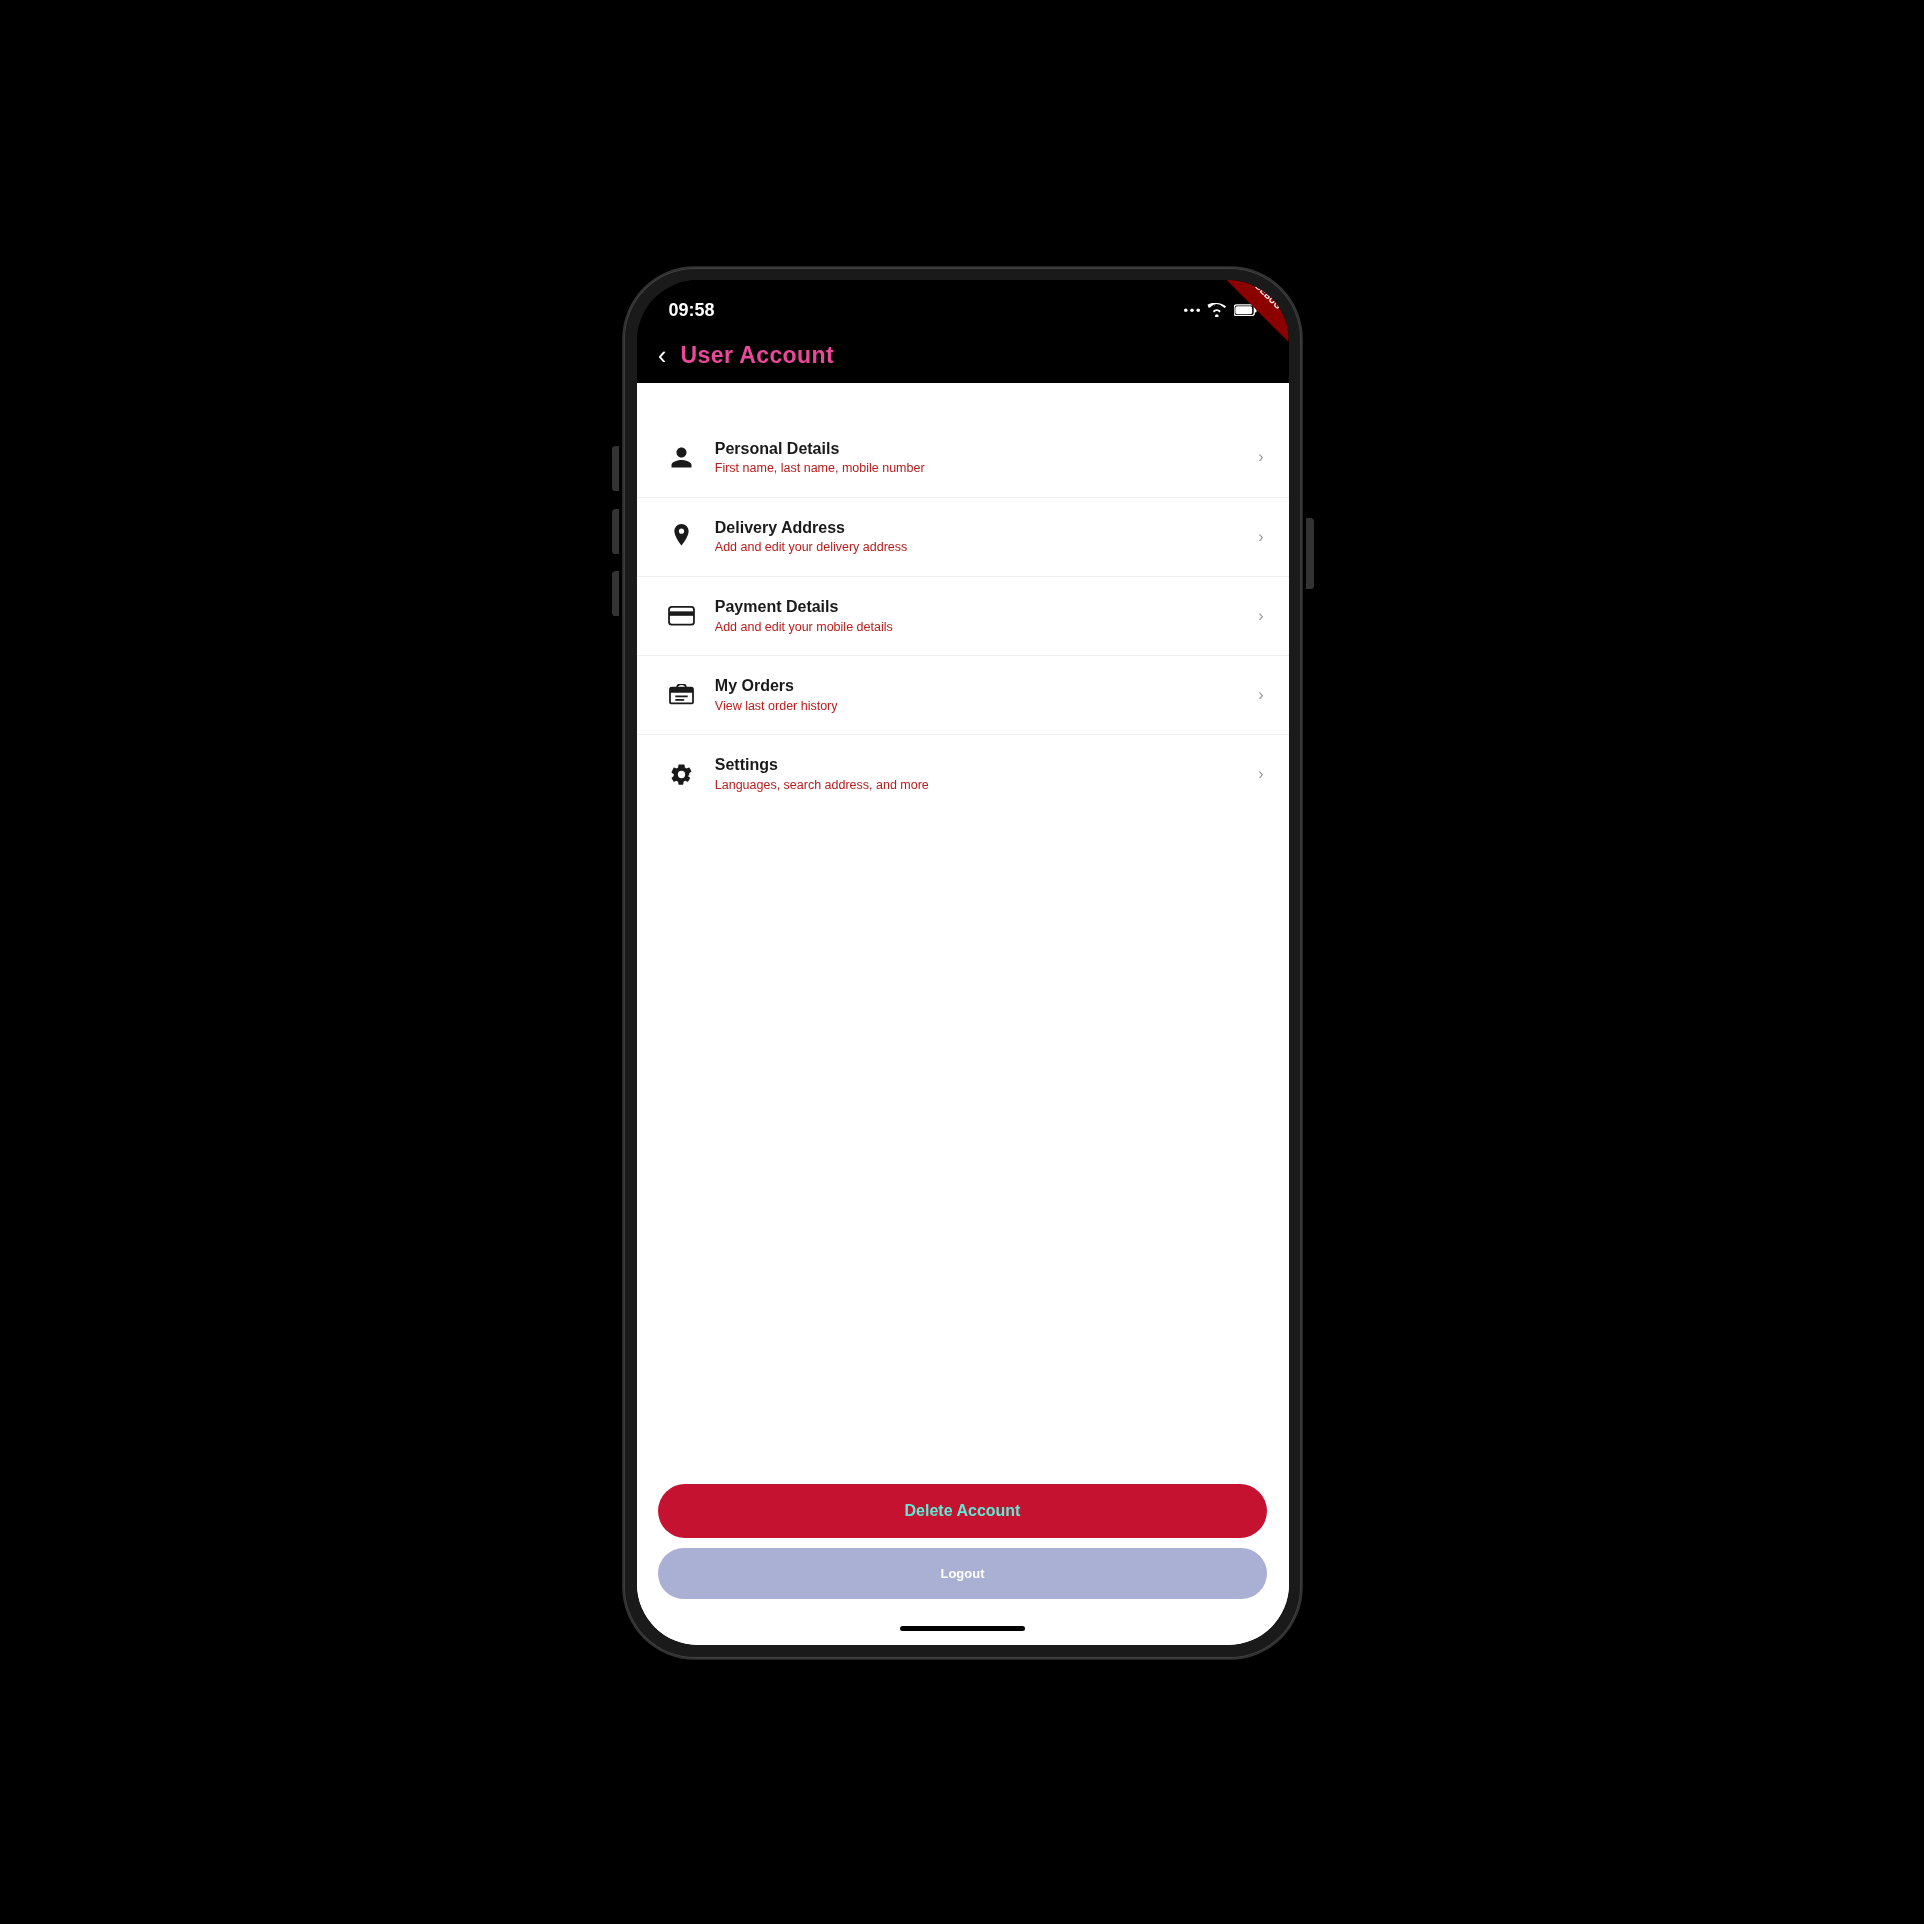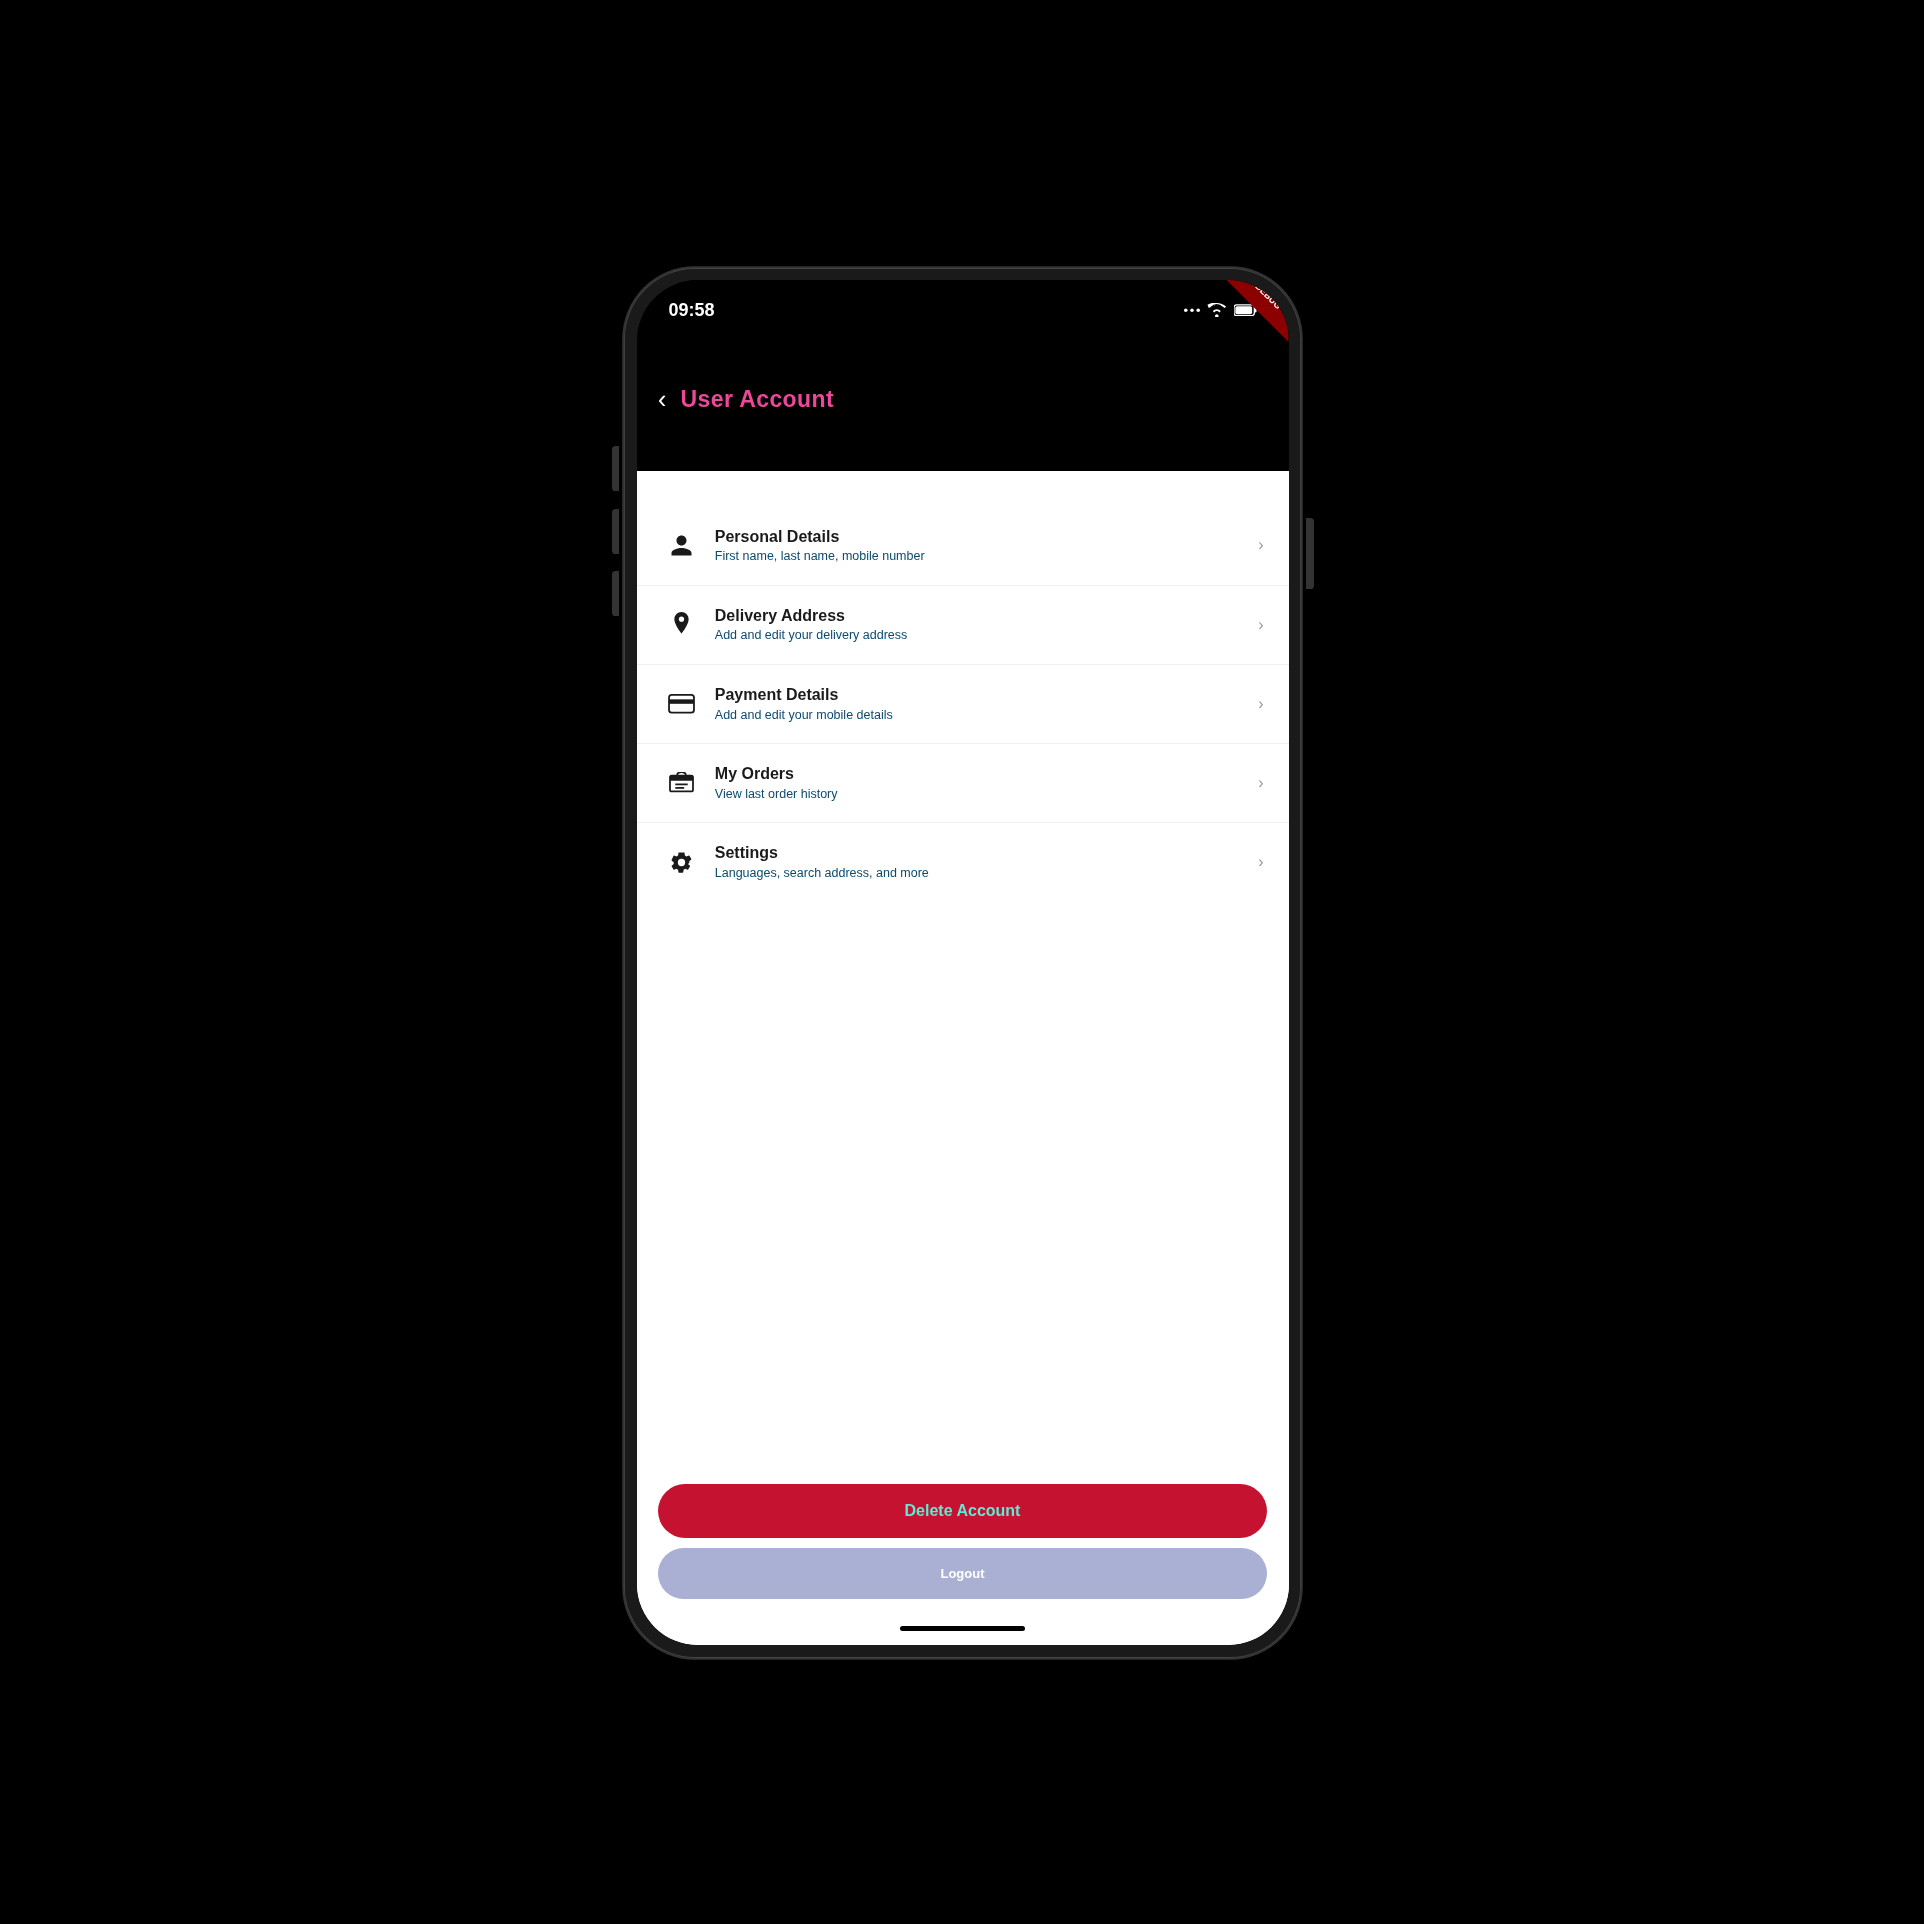--- a/index.html
+++ b/index.html
@@ -28,21 +28,20 @@
 
     .phone-inner {
       width: 100%;
       height: 100%;
       background: #000;
       border-radius: 61px;
       overflow: hidden;
       position: relative;
       display: flex;
       flex-direction: column;
-      gap: 44px;
     }
 
     
     .status-bar {
       background: #000;
       color: #fff;
       display: flex;
       justify-content: space-between;
       align-items: center;
       padding: 16px 32px 9px;
@@ -175,21 +174,21 @@
 
     .menu-label {
       font-size: 16px;
       font-weight: 600;
       color: #1a1a1a;
       margin-bottom: 3.6px;
     }
 
     .menu-sublabel {
       font-size: 12.5px;
-      color: #0c4a6e;
+      color: #b91c1c;
     }
 
     .chevron {
       color: #999;
       font-size: 16px;
       font-weight: 300;
     }
 
     
     .bottom-buttons {

